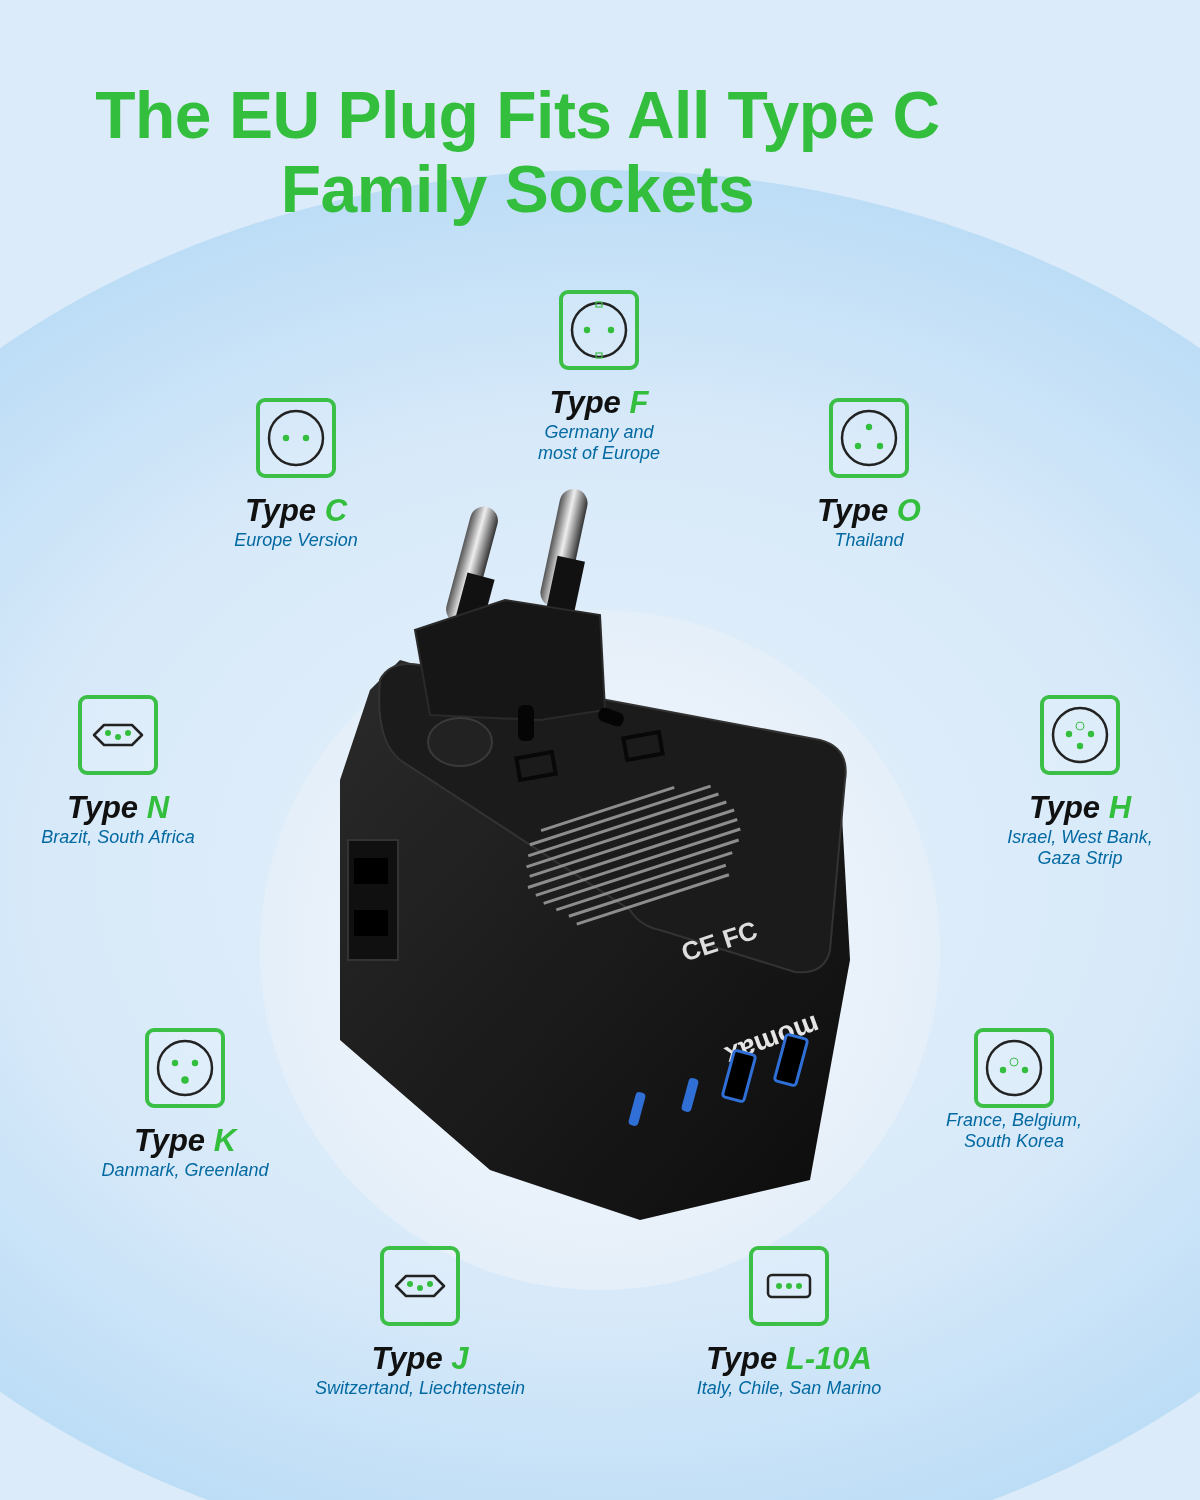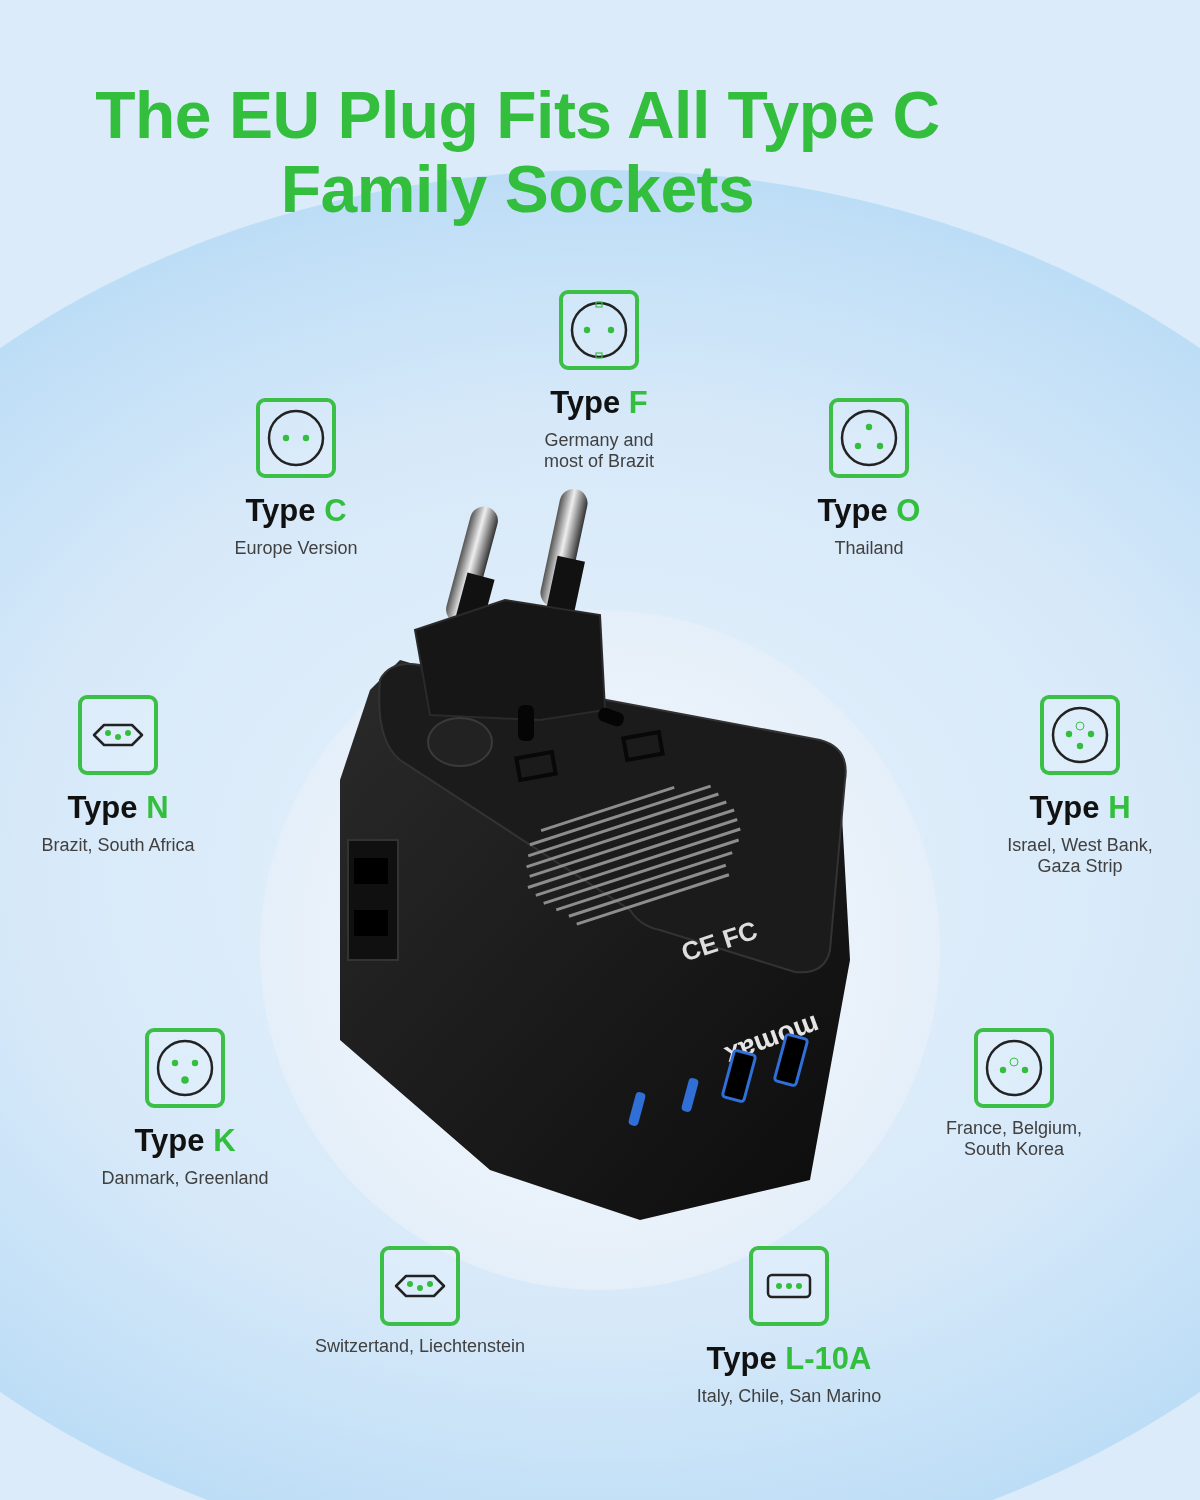--- a/index.html
+++ b/index.html
@@ -17,34 +17,34 @@
     position:absolute; left:260px; top:610px; width:680px; height:680px;
     border-radius:50%;
     background:radial-gradient(circle at center, #f3f8fd 0%, #e8f1fa 60%, #dbe9f7 100%);
   }
   .title {
     position:absolute; left:0; top:78px; width:1035px; text-align:center;
     color:#33bf3d; font-weight:bold; font-size:66px; line-height:74px;
     letter-spacing:-0.5px;
   }
   .socket {
-    position:absolute; width:280px; margin-left:-140px; text-align:center;
+    position:absolute; width:280px; margin-left:-140px; text-align:center;font-style:italic;
   }
   .socket-icon {
     width:80px; height:80px; margin:0 auto; border:4px solid #3cbf47;
     border-radius:9px; box-sizing:border-box; position:relative; background:rgba(255,255,255,0.15);
   }
   .socket-icon svg { position:absolute; left:0; top:0; width:72px; height:72px; }
   .socket-name {
     margin-top:16px; font-size:31px; font-weight:bold; color:#111;
     line-height:34px;
   }
   .socket-name .code { color:#33bf3d; }
   .socket-desc {
-    font-size:18px; color:#404040; line-height:21px; margin-top:10px;
+    font-size:18px; color:#0369a1; line-height:21px; margin-top:2px;
   }
   
   .product { position:absolute; left:340px; top:480px; width:540px; height:740px; }
 </style>
 </head>
 <body>
 
 <div class="bg-ring-outer"></div>
 <div class="bg-ring-inner"></div>
 
@@ -59,21 +59,21 @@
         <circle cx="36" cy="36" r="27" fill="none" stroke="#222" stroke-width="2.5"></circle>
       <rect x="33" y="8" width="6" height="5" fill="none" stroke="#3cbf47" stroke-width="1.2"></rect>
       <rect x="33" y="59" width="6" height="5" fill="none" stroke="#3cbf47" stroke-width="1.2"></rect>
       <circle cx="24" cy="36" r="3.2" fill="#33bf3d"></circle>
         <circle cx="48" cy="36" r="3.2" fill="#33bf3d"></circle>
       </svg>
   </div>
   <div class="socket-name"><span>Type </span><span class="code">F</span></div>
   <div class="socket-desc">
       <div>Germany and</div>
-      <div>most of Brazit</div>
+      <div>most of Europe</div>
     </div>
 </div>
 
 <div class="socket" style="left:296px; top:398px;">
   <div class="socket-icon">
     <svg viewBox="0 0 72 72">
         <circle cx="36" cy="36" r="27" fill="none" stroke="#222" stroke-width="2.5"></circle>
       <circle cx="26" cy="36" r="3.2" fill="#33bf3d"></circle>
         <circle cx="46" cy="36" r="3.2" fill="#33bf3d"></circle>
       </svg>
@@ -163,20 +163,21 @@
 
 <div class="socket" style="left:420px; top:1246px;">
   <div class="socket-icon">
     <svg viewBox="0 0 72 72">
         <polygon points="12,36 22,26 50,26 60,36 50,46 22,46" fill="none" stroke="#222" stroke-width="2.5" stroke-linejoin="round"></polygon>
       <circle cx="26" cy="34" r="3" fill="#33bf3d"></circle>
         <circle cx="36" cy="38" r="3" fill="#33bf3d"></circle>
         <circle cx="46" cy="34" r="3" fill="#33bf3d"></circle>
       </svg>
   </div>
+  <div class="socket-name"><span>Type </span><span class="code">J</span></div>
   <div class="socket-desc">
       <div>Switzertand, Liechtenstein</div>
     </div>
 </div>
 
 <div class="socket" style="left:789px; top:1246px;">
   <div class="socket-icon">
     <svg viewBox="0 0 72 72">
         <rect x="15" y="25" width="42" height="22" rx="4" fill="none" stroke="#222" stroke-width="2.5"></rect>
       <circle cx="26" cy="36" r="3" fill="#33bf3d"></circle>

